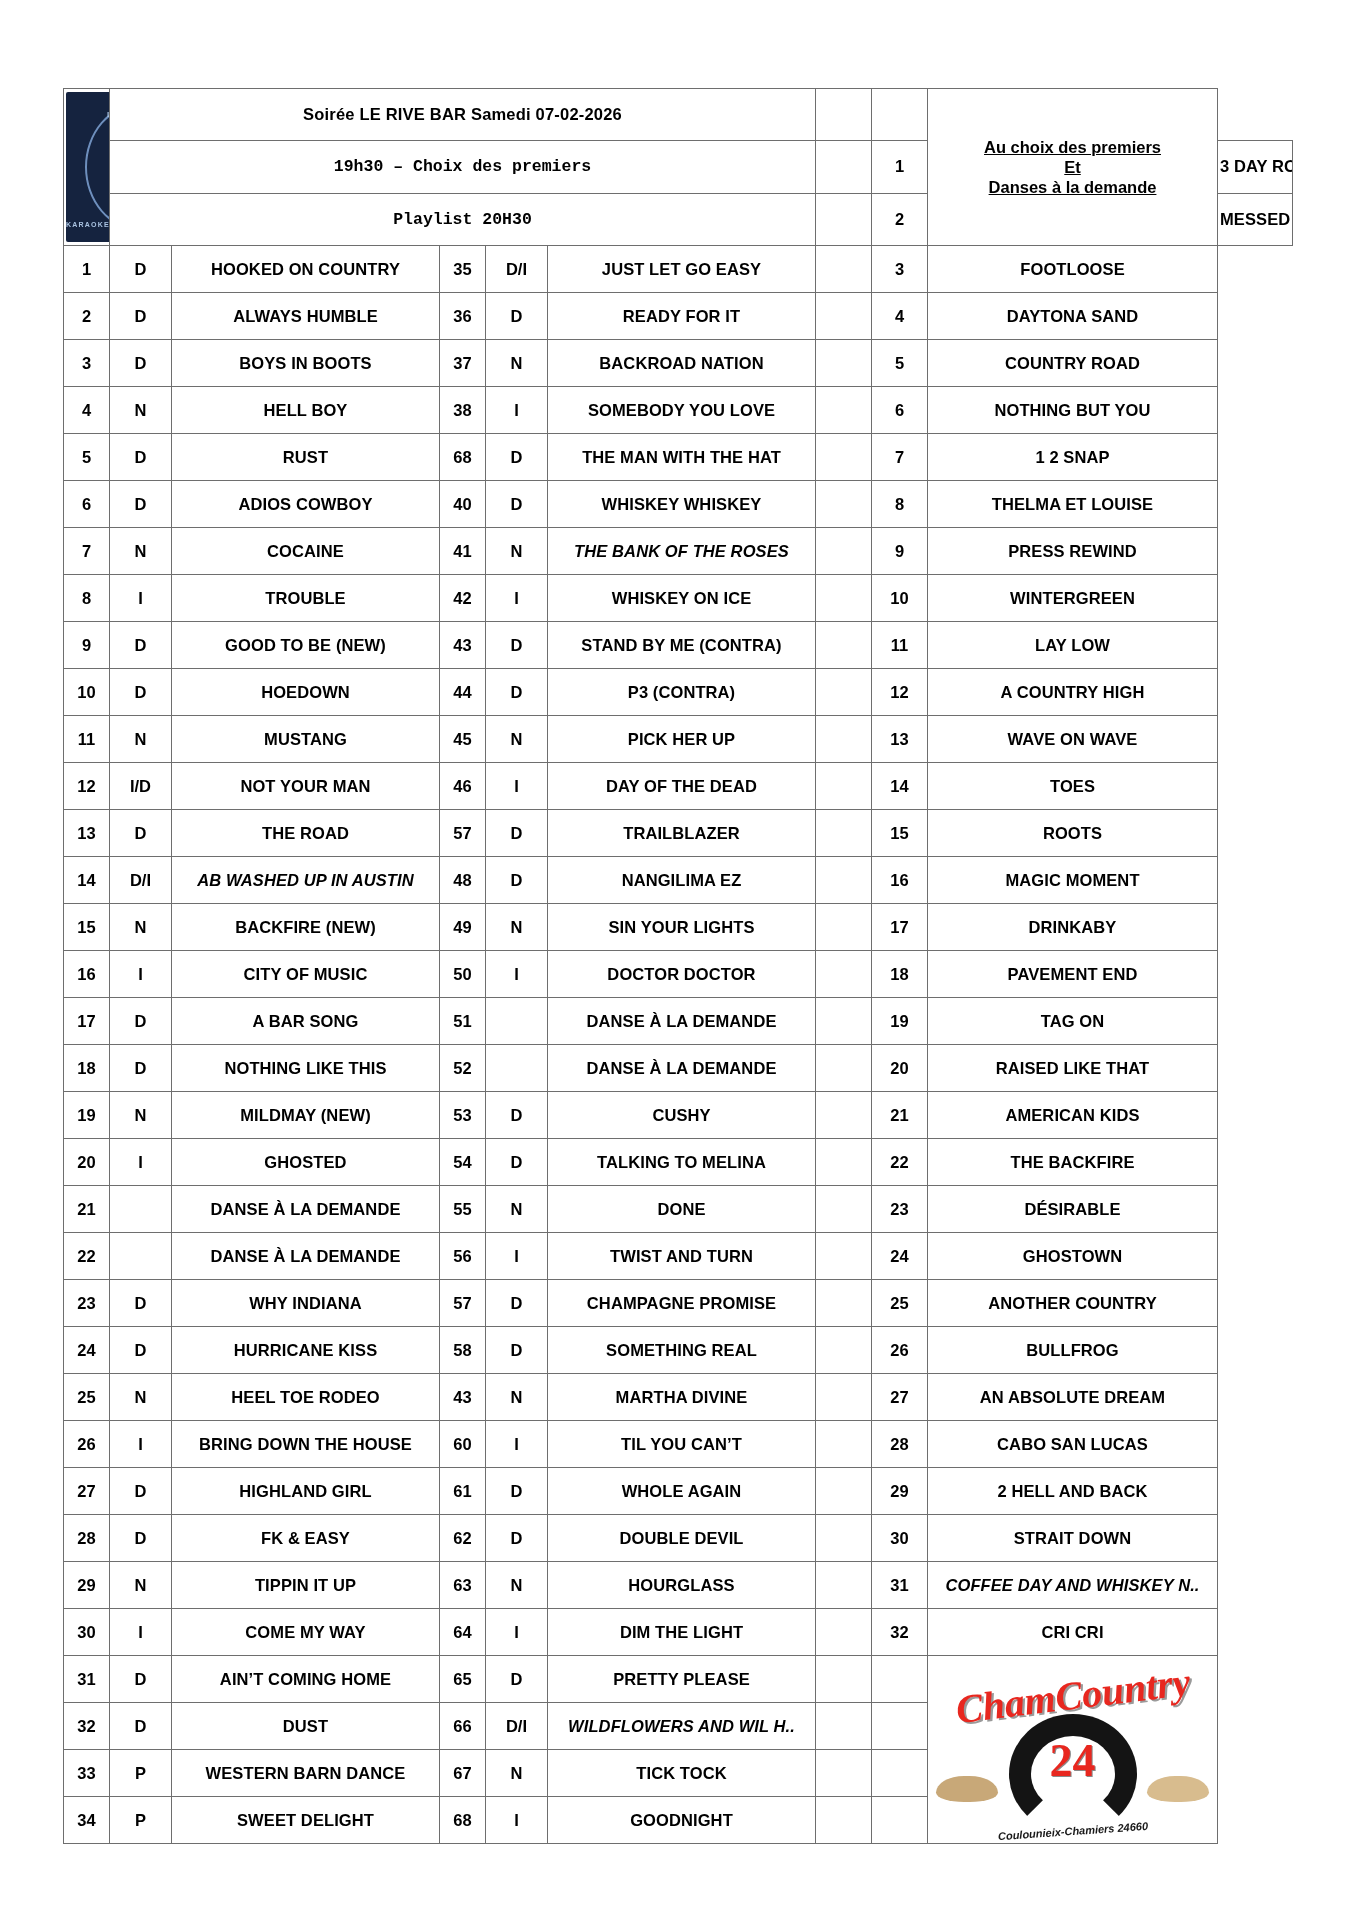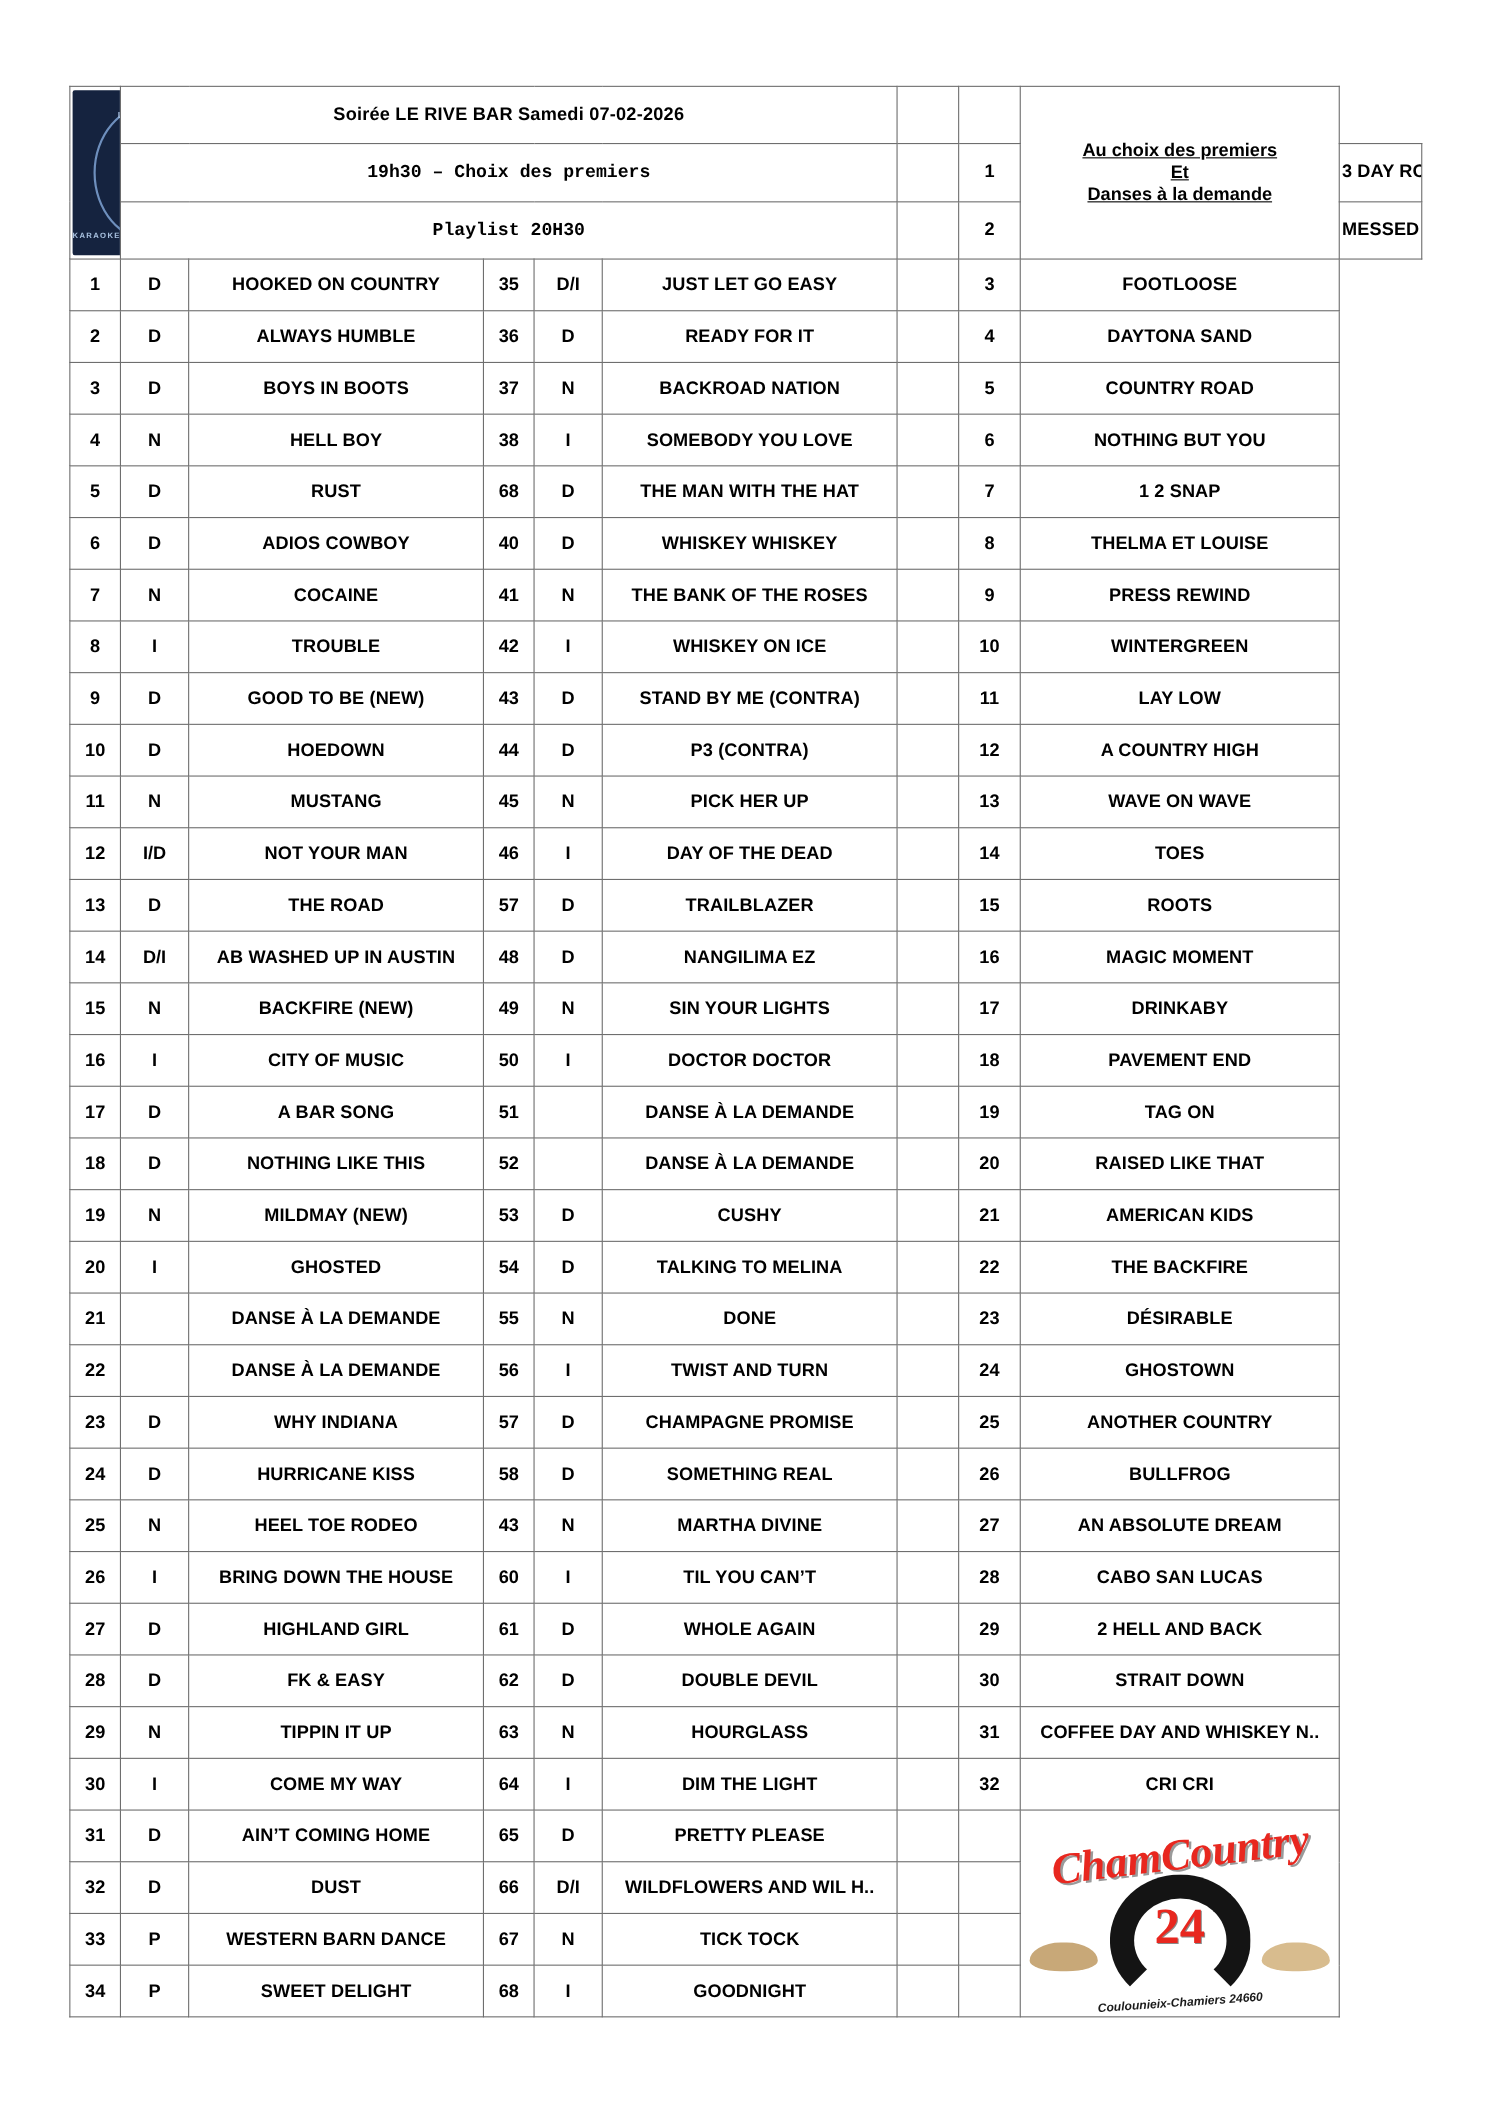--- a/index.html
+++ b/index.html
@@ -15,21 +15,21 @@
     position: relative;
     width: 1357px;
     height: 1920px;
     background: #ffffff;
     overflow: hidden;
   }
 
   table.playlist {
     position: absolute;
     left: 63px;
-    top: 78px;
+    top: 88px;
     width: 1230px;
     border-collapse: collapse;
     table-layout: fixed;
   }
 
   table.playlist td {
     border: 1px solid #6e6e6e;
     height: 46px;
     padding: 0 2px;
     text-align: center;
@@ -55,21 +55,21 @@
   td.gap  { border-left: 1px solid #6e6e6e; border-right:1px solid #6e6e6e;}
   td.blank-cell { border: 1px solid #6e6e6e; }
 
   
   .cl-green  { color: #128a4e; }
   .cl-blue   { color: #1d1ec0; }
   .cl-red    { color: #d81f22; }
   .cl-purple { color: #9c27b0; }
   .cl-black  { color: #1a1a1a; }
 
-  td.small { font-size: 14px; }
+  td.small { font-size: 14px; font-style: italic; }
 
   
   td.logo-cell {
     padding: 0;
     border: 1px solid #6e6e6e;
     background: #ffffff;
     vertical-align: middle;
   }
   .logo-box {
     width: 146px;

